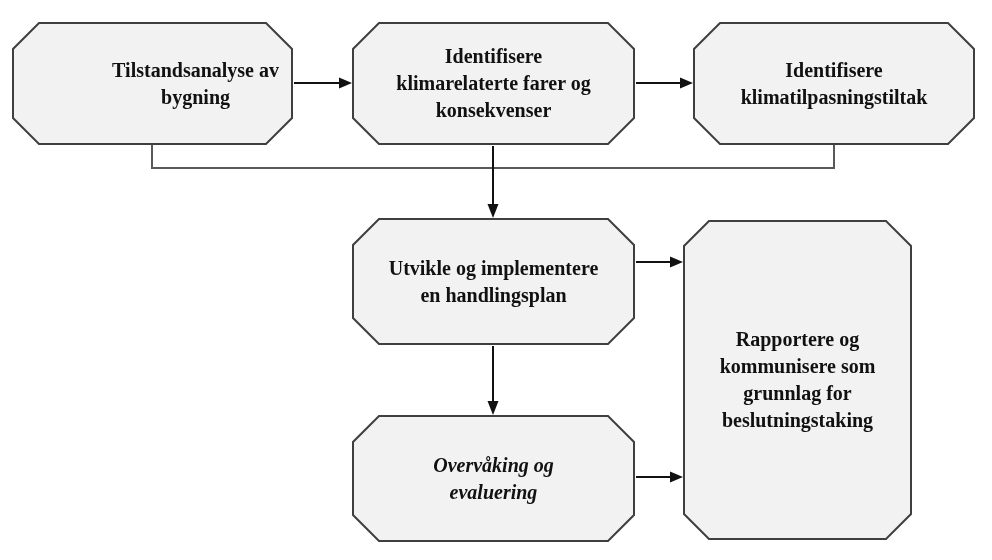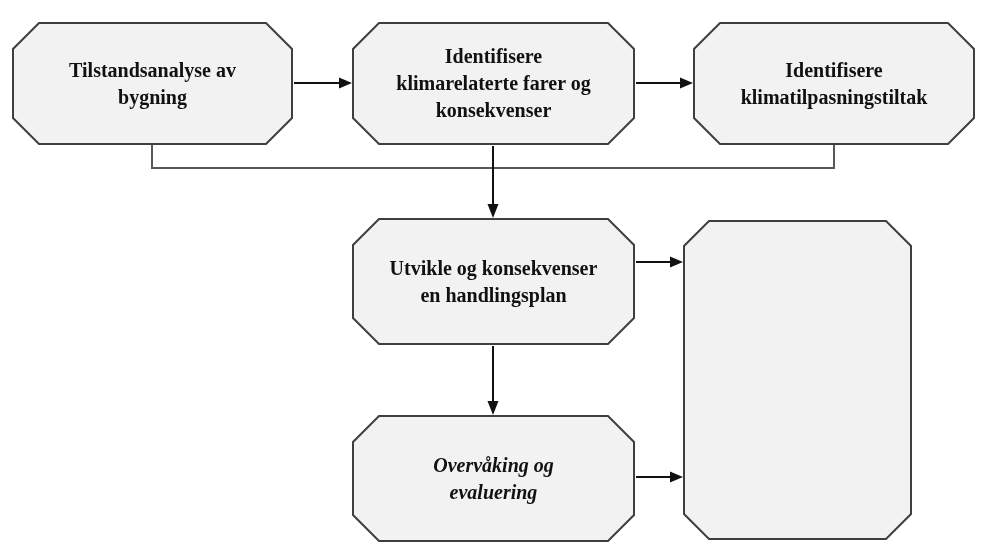--- a/index.html
+++ b/index.html
@@ -90,21 +90,21 @@
     <path class="shaft" d="M493 346 V402"></path>
     <polygon class="head" points="493,415 487.5,401 498.5,401"></polygon>
 
     <path class="shaft" d="M636 262 H671"></path>
     <polygon class="head" points="683,262 670,256.5 670,267.5"></polygon>
 
     <path class="shaft" d="M636 477 H671"></path>
     <polygon class="head" points="683,477 670,471.5 670,482.5"></polygon>
   </svg>
 
-  <div class="node" style="left:12px;top:22px;width:281px;height:123px;">
+  <div class="node" style="left:12px;top:22px;width:281px;height:123px;justify-content:flex-end;">
     <svg class="shape" width="281" height="123">
       <polygon points="27,1 254,1 280,27 280,96 254,122 27,122 1,96 1,27"></polygon>
     </svg>
     <div class="label">Tilstandsanalyse av
 bygning</div>
   </div>
 
   <div class="node" style="left:352px;top:22px;width:283px;height:123px;">
     <svg class="shape" width="283" height="123">
       <polygon points="27,1 256,1 282,27 282,96 256,122 27,122 1,96 1,27"></polygon>
@@ -119,31 +119,35 @@
       <polygon points="27,1 255,1 281,27 281,96 255,122 27,122 1,96 1,27"></polygon>
     </svg>
     <div class="label">Identifisere
 klimatilpasningstiltak</div>
   </div>
 
   <div class="node" style="left:352px;top:218px;width:283px;height:127px;">
     <svg class="shape" width="283" height="127">
       <polygon points="27,1 256,1 282,27 282,100 256,126 27,126 1,100 1,27"></polygon>
     </svg>
-    <div class="label">Utvikle og konsekvenser
+    <div class="label">Utvikle og implementere
 en handlingsplan</div>
   </div>
 
   <div class="node" style="left:352px;top:415px;width:283px;height:127px;font-style:italic;">
     <svg class="shape" width="283" height="127">
       <polygon points="27,1 256,1 282,27 282,100 256,126 27,126 1,100 1,27"></polygon>
     </svg>
     <div class="label">Overvåking og
 evaluering</div>
   </div>
 
   <div class="node" style="left:683px;top:220px;width:229px;height:320px;">
     <svg class="shape" width="229" height="320">
       <polygon points="26,1 203,1 228,26 228,294 203,319 26,319 1,294 1,26"></polygon>
     </svg>
+    <div class="label">Rapportere og
+kommunisere som
+grunnlag for
+beslutningstaking</div>
   </div>
 
 </div>
 
 </body></html>

